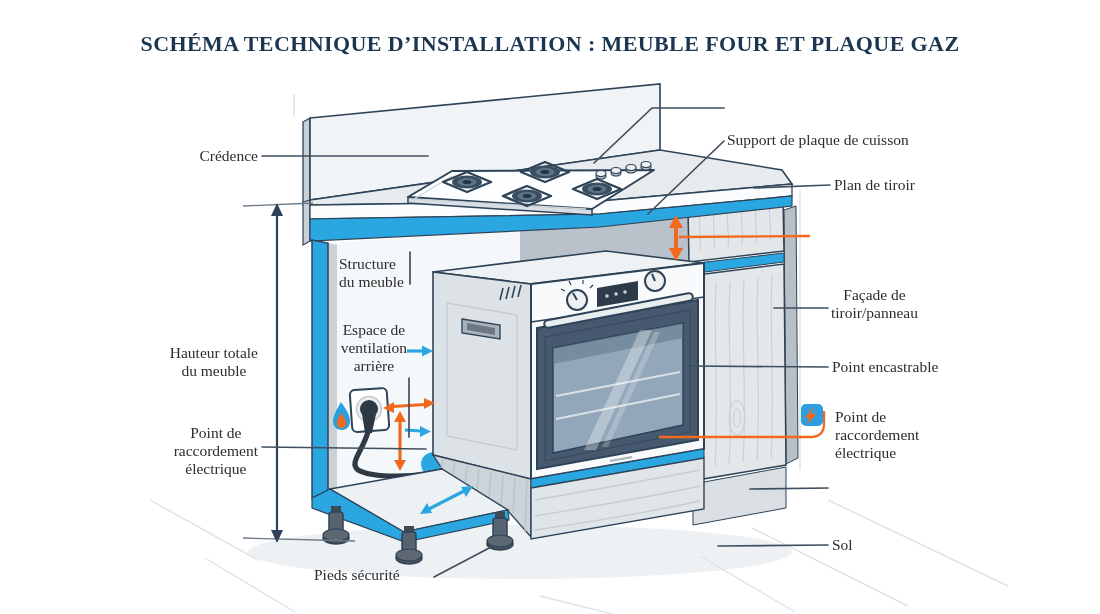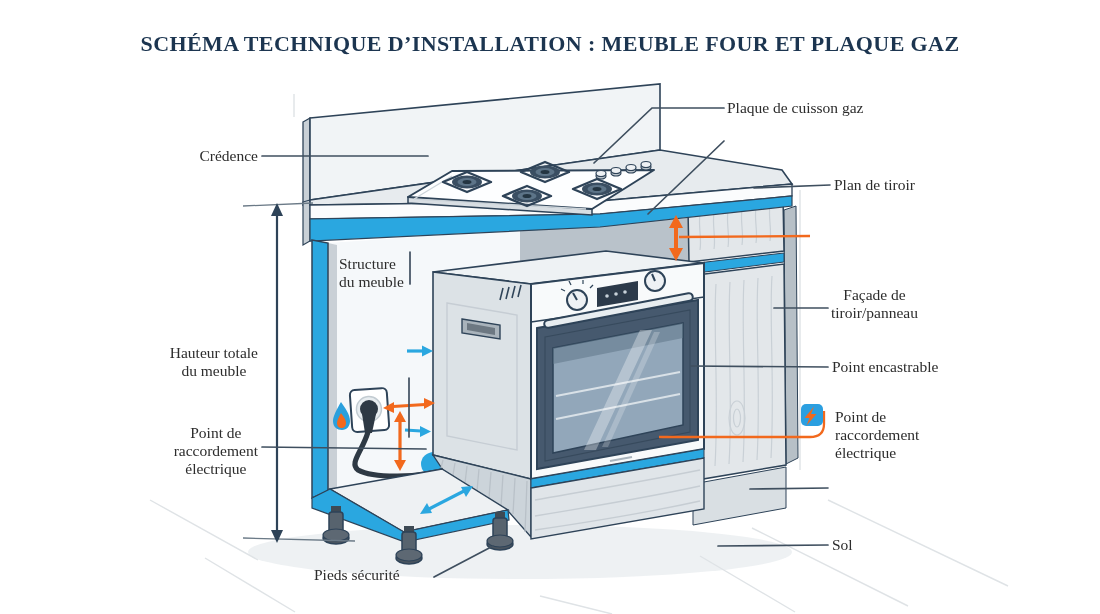--- a/index.html
+++ b/index.html
@@ -284,22 +284,25 @@
 <div class="lbl ra" style="right:842px;top:147px;">Crédence</div>
 <div class="lbl ra" style="right:842px;top:344px;">Hauteur totale
 du meuble</div>
 <div class="lbl ra" style="right:842px;top:424px;">Point de
 raccordement
 électrique</div>
 <div class="lbl" style="left:314px;top:566px;">Pieds sécurité</div>
 
 <div class="lbl" style="left:339px;top:255px;">Structure
 du meuble</div>
-
-<div class="lbl" style="left:727px;top:99px;">Plaque de cuisson gaz</div>
+<div class="lbl ra" style="right:693px;top:321px;">Espace de
+ventilation
+arrière</div>
+
+<div class="lbl" style="left:727px;top:131px;">Support de plaque de cuisson</div>
 <div class="lbl" style="left:834px;top:176px;">Plan de tiroir</div>
 <div class="lbl" style="left:831px;top:286px;text-align:center;">Façade de
 tiroir/panneau</div>
 <div class="lbl" style="left:832px;top:358px;">Point encastrable</div>
 <div class="lbl" style="left:835px;top:408px;">Point de
 raccordement
 électrique</div>
 <div class="lbl" style="left:832px;top:536px;">Sol</div>
 
 </div>

